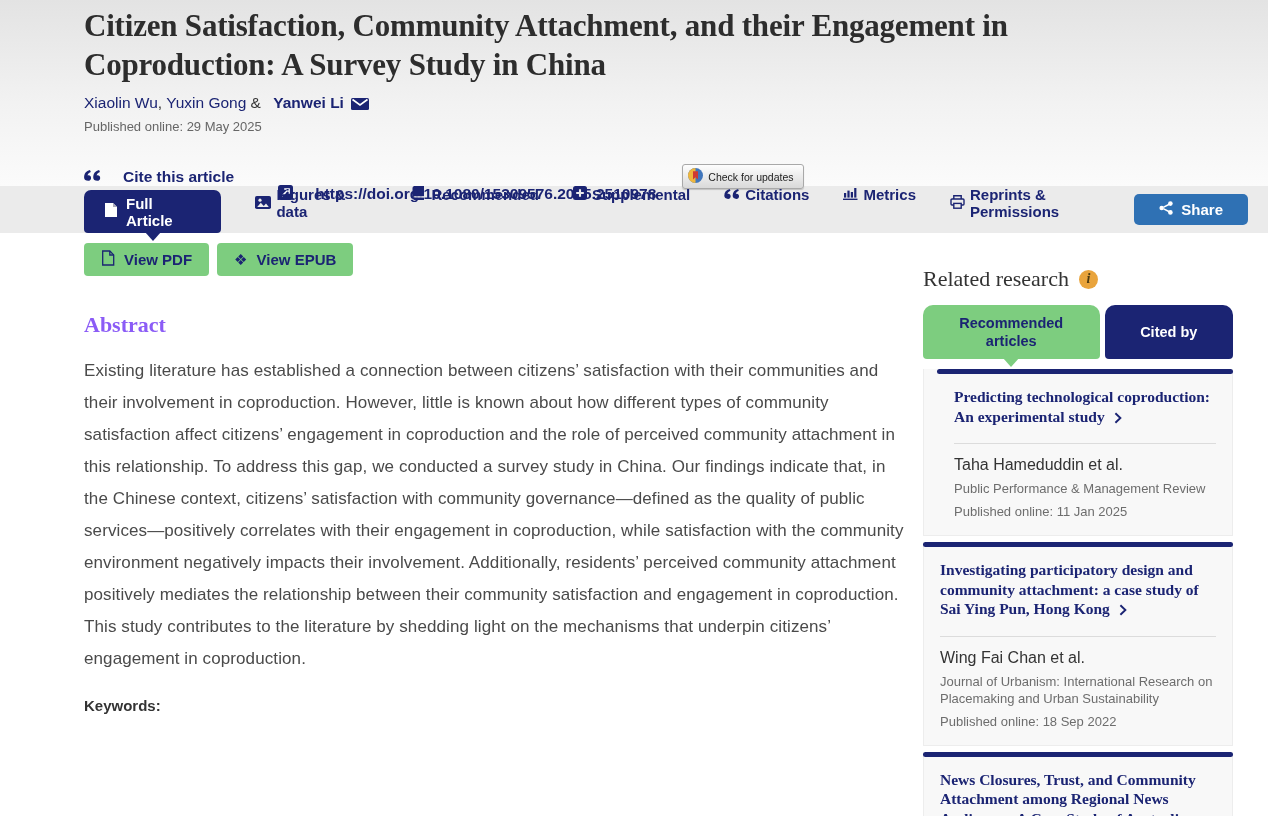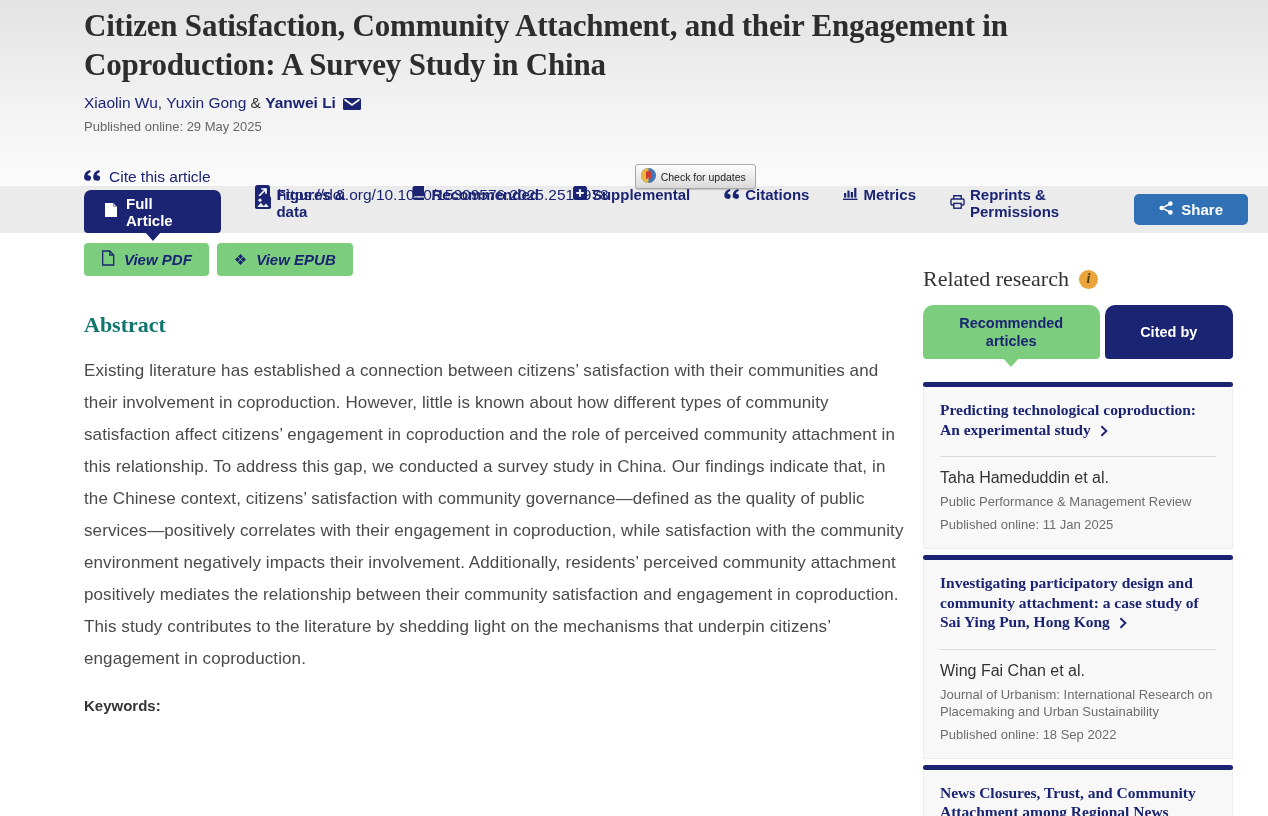--- a/index.html
+++ b/index.html
@@ -25,25 +25,25 @@
     height:186px;padding:6px 20px 0 84px;
     background:linear-gradient(180deg,#e3e3e3 0%,#f2f2f2 55%,#fbfbfb 100%);
   }
   .article-title{
     font-family:"Liberation Serif","DejaVu Serif",serif;
     font-size:31px;line-height:39px;font-weight:700;color:#2d2d2d;
     margin:0;max-width:940px;letter-spacing:-0.2px;
   }
   .authors{margin-top:10px;font-size:15.5px;color:#333;}
   .author-link{color:var(--navy);}
-  .author-strong{font-weight:700;}
+  .author-strong{font-weight:700;margin-left:8px;}
   .mail-icon{vertical-align:-2px;margin-left:7px;color:var(--navy);}
   .pub-date{margin-top:5px;font-size:13px;color:#666;}
   .cite-row{margin-top:15px;display:flex;align-items:center;font-size:15.5px;}
-  .cite-link,.doi-link{color:var(--navy);display:inline-flex;align-items:center;gap:8px;}
+  .cite-link,.doi-link{color:var(--navy);display:inline-flex;align-items:flex-start;gap:22px;font-weight:bold;}
   .doi-group{margin-left:44px;margin-top:36px;}
   .icon-navy{color:var(--navy);flex:none;}
   .check-btn{
     margin-left:26px;display:inline-flex;align-items:center;gap:5px;
     font-size:10.5px;color:#222;font-family:inherit;
     background:linear-gradient(#fefefe,#d9d9d9);
     border:1px solid #a9a9a9;border-radius:3px;padding:3px 9px 3px 5px;
     box-shadow:0 1px 1px rgba(0,0,0,.18);cursor:pointer;
   }
 
@@ -72,26 +72,26 @@
   
   .body-wrap{display:flex;padding-left:84px;}
   .main-col{width:824px;}
   .side-col{width:310px;margin-left:15px;}
 
   
   .dl-row{padding-top:10px;display:flex;gap:8px;}
   .dl-btn{
     background:var(--green);border:none;border-radius:4px;height:33px;padding:0 17px;
     display:inline-flex;align-items:center;gap:9px;cursor:pointer;font-family:inherit;
-    color:var(--navy);font-weight:700;font-size:15px;font-style:italic;
+    color:var(--navy);font-weight:700;font-size:15px;
   }
   .epub-glyph{font-size:15px;line-height:1;}
 
   
-  .abstract-heading{font-size:22px;color:#0f766e;margin:36px 0 0;font-weight:700;}
+  .abstract-heading{font-size:22px;color:#8b5cf6;margin:36px 0 0;font-weight:700;}
   .abstract-text{font-size:17px;line-height:32px;color:#4a4a4a;margin:17px 0 0;letter-spacing:.1px;}
   .kw-label{margin-top:22px;font-weight:700;font-size:15px;color:#333;}
   .pills{display:flex;gap:14px;margin-top:19px;}
   .pill{
     background:var(--pill);color:var(--navy);font-weight:700;font-size:13.5px;
     padding:8px 15px;border-radius:6px;white-space:nowrap;
   }
 
   
   .rel-head{
@@ -111,21 +111,21 @@
     cursor:pointer;line-height:18px;
   }
   .stab-green{background:var(--green);color:var(--navy);position:relative;padding:0 24px;}
   .stab-green::after{
     content:"";position:absolute;left:50%;bottom:-8px;margin-left:-8px;
     border:8px solid transparent;border-top:9px solid var(--green);border-bottom:0;
   }
   .stab-navy{background:var(--navy);color:#fff;}
 
   .rel-card{background:var(--card);border:1px solid #ededed;border-top:none;}
-  .rel-card.first{margin-top:23px;}
+  .rel-card.first{margin-top:10px;padding-left:14px;}
   .rel-card + .rel-card{margin-top:6px;}
   .card-bar{height:5px;background:var(--navy);border-radius:3px;margin:0 -1px;}
   .card-body{padding:13px 16px 16px;}
   .card-title{
     font-family:"Liberation Serif","DejaVu Serif",serif;
     font-size:15.5px;line-height:19.5px;font-weight:600;color:var(--navy);display:block;
   }
   .card-chev{margin-left:9px;vertical-align:-2px;color:var(--navy);}
   .card-div{border:none;border-top:1px solid #dcdcdc;margin:15px 0 12px;}
   .card-author{font-size:16px;color:#333;}

